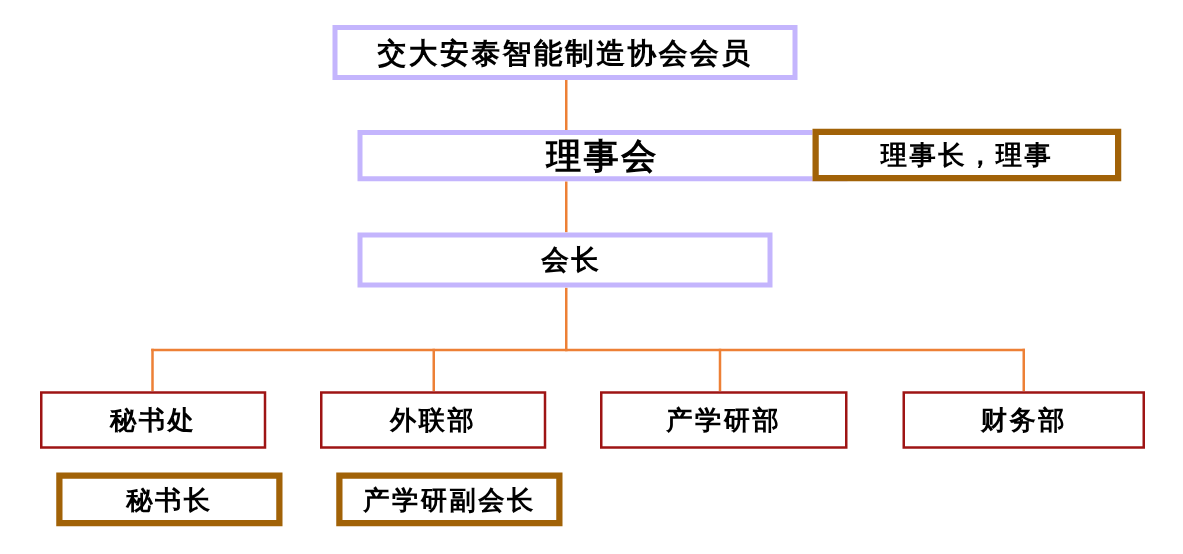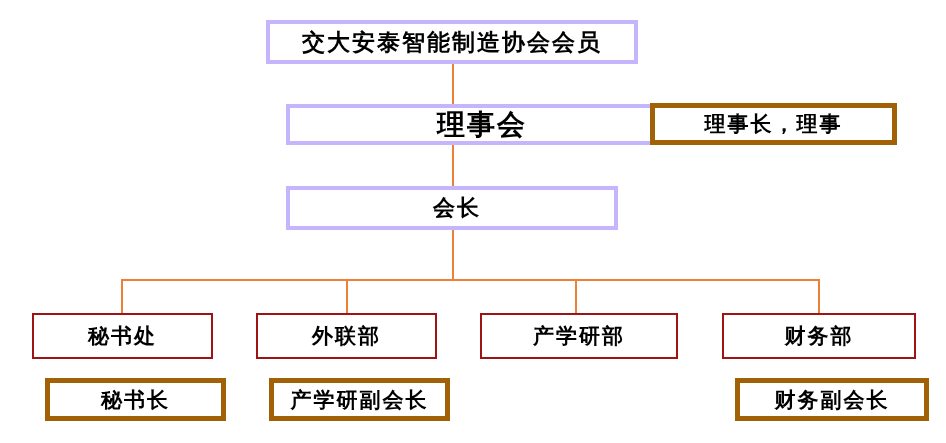--- a/index.html
+++ b/index.html
@@ -139,15 +139,14 @@
 
   <div class="node bw-thick n-president">会长</div>
 
   <div class="node bw-med dept col-1">秘书处</div>
   <div class="node bw-med dept col-2">外联部</div>
   <div class="node bw-med dept col-3">产学研部</div>
   <div class="node bw-med dept col-4">财务部</div>
 
   <div class="node bw-thin role col-1">秘书长</div>
   <div class="node bw-thin role col-2">产学研副会长</div>
-  <div class="node bw-thin role col-4">财务副会长</div>
 
 </div>
 
 </body></html>

